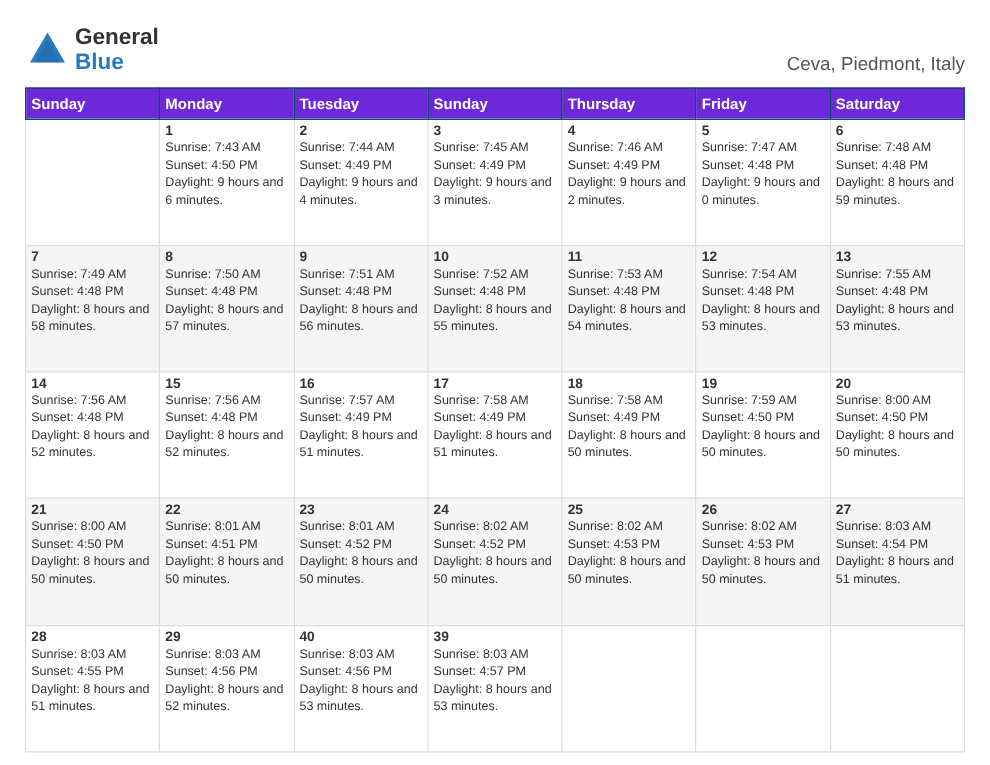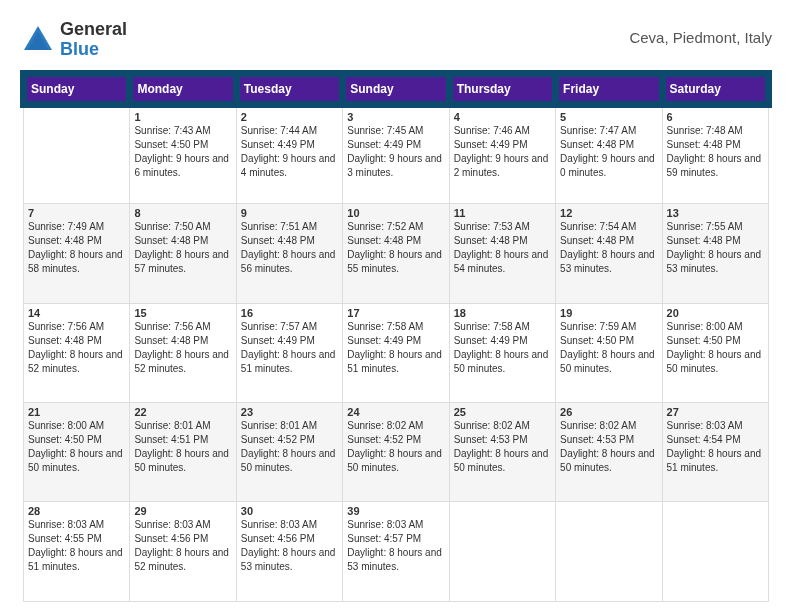--- a/index.html
+++ b/index.html
@@ -13,21 +13,21 @@
     .page {
       width: 792px;
       height: 612px;
       padding: 16px 20px 10px 20px;
       display: flex;
       flex-direction: column;
     }
     .header {
       display: flex;
       justify-content: space-between;
-      align-items: center;
+      align-items: flex-end;
       margin-bottom: 10px;
     }
     .logo {
       display: flex;
       align-items: center;
       margin-top: 4px;
     }
     .logo-text {
       display: flex;
       flex-direction: column;
@@ -61,27 +61,27 @@
       font-size: 15px;
       color: #555;
     }
     .calendar {
       flex: 1;
       border-collapse: collapse;
       width: 100%;
       table-layout: fixed;
     }
     .calendar th {
-      background: #4c1d95;
+      background: #6d28d9;
       color: #fff;
       font-size: 12px;
       font-weight: bold;
       padding: 5px 4px;
       text-align: left;
-      border: 7px solid #0c4a6e;
+      border: 1px solid #0c4a6e;
     }
     .calendar td {
       border: 1px solid #ddd;
       vertical-align: top;
       padding: 3px 4px;
       font-size: 9.5px;
       color: #333;
       background: #fff;
       height: 88px;
     }
@@ -168,21 +168,21 @@
           <td><span class="day-num">22</span><span class="cell-text">Sunrise: 8:01 AM<br>Sunset: 4:51 PM<br>Daylight: 8 hours and 50 minutes.</span></td>
           <td><span class="day-num">23</span><span class="cell-text">Sunrise: 8:01 AM<br>Sunset: 4:52 PM<br>Daylight: 8 hours and 50 minutes.</span></td>
           <td><span class="day-num">24</span><span class="cell-text">Sunrise: 8:02 AM<br>Sunset: 4:52 PM<br>Daylight: 8 hours and 50 minutes.</span></td>
           <td><span class="day-num">25</span><span class="cell-text">Sunrise: 8:02 AM<br>Sunset: 4:53 PM<br>Daylight: 8 hours and 50 minutes.</span></td>
           <td><span class="day-num">26</span><span class="cell-text">Sunrise: 8:02 AM<br>Sunset: 4:53 PM<br>Daylight: 8 hours and 50 minutes.</span></td>
           <td><span class="day-num">27</span><span class="cell-text">Sunrise: 8:03 AM<br>Sunset: 4:54 PM<br>Daylight: 8 hours and 51 minutes.</span></td>
         </tr>
         <tr>
           <td><span class="day-num">28</span><span class="cell-text">Sunrise: 8:03 AM<br>Sunset: 4:55 PM<br>Daylight: 8 hours and 51 minutes.</span></td>
           <td><span class="day-num">29</span><span class="cell-text">Sunrise: 8:03 AM<br>Sunset: 4:56 PM<br>Daylight: 8 hours and 52 minutes.</span></td>
-          <td><span class="day-num">30</span><span class="cell-text">Sunrise: 8:03 AM<br>Sunset: 4:56 PM<br>Daylight: 8 hours and 53 minutes.</span></td>
+          <td><span class="day-num">40</span><span class="cell-text">Sunrise: 8:03 AM<br>Sunset: 4:56 PM<br>Daylight: 8 hours and 53 minutes.</span></td>
           <td><span class="day-num">39</span><span class="cell-text">Sunrise: 8:03 AM<br>Sunset: 4:57 PM<br>Daylight: 8 hours and 53 minutes.</span></td>
           <td class="empty-cell"></td>
           <td class="empty-cell"></td>
           <td class="empty-cell"></td>
         </tr>
       </tbody>
   </table>
 </div>
 
 </body></html>

